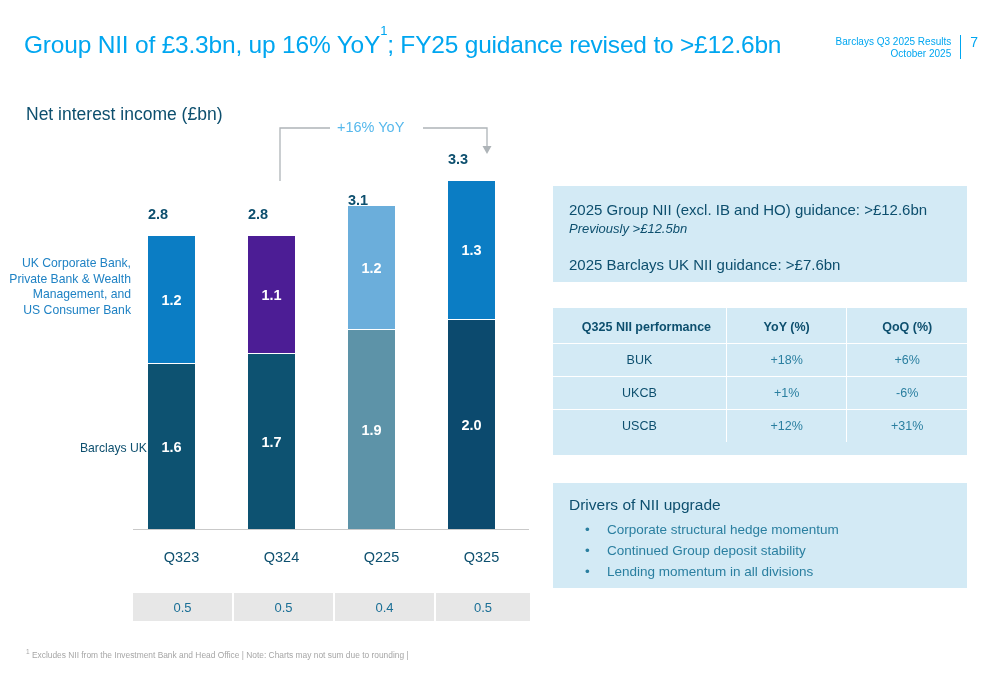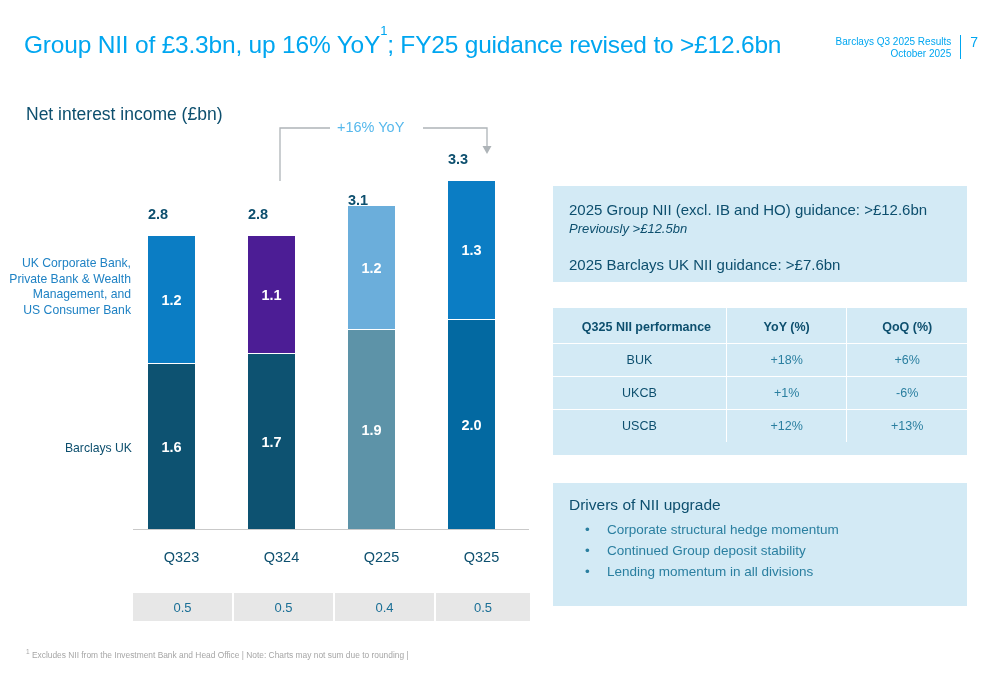--- a/index.html
+++ b/index.html
@@ -123,21 +123,21 @@
     line-height: 15.5px;
     font-size: 12.2px;
   }
   #series-label-upper {
     left: 0px;
     top: 256px;
     width: 131px;
     color: #1f82c4;
   }
   #series-label-lower {
-    left: 1px;
+    left: 16px;
     top: 441px;
     width: 131px;
     color: #0d4f6e;
   }
 
   
   #growth-annotation { position: absolute; left: 0; top: 0; }
   #growth-label {
     position: absolute;
     left: 337px;
@@ -223,21 +223,21 @@
     text-align: center;
     padding: 9px 0 9px 0;
     border-bottom: 1.5px solid #ffffff;
   }
   table.nii-table td.row-head { color: #0d4f6e; }
   table.nii-table tr:last-child td { border-bottom: none; }
   table.nii-table th + th,
   table.nii-table td + td { border-left: 1.5px solid #ffffff; }
   table.nii-table th:first-child { padding-left: 14px; }
 
-  #drivers-panel { top: 483px; height: 123px; padding: 13px 16px 0 16px; }
+  #drivers-panel { top: 483px; height: 105px; padding: 13px 16px 0 16px; }
   #drivers-title {
     font-size: 15.5px;
     color: #0d4f6e;
     margin-bottom: 5px;
   }
   .driver-item {
     display: flex;
     font-size: 13.5px;
     color: #2a7fa0;
     line-height: 21px;
@@ -303,21 +303,21 @@
   <div class="bar-col" style="left:348px;">
     <div class="bar-total" style="top:192px;">3.1</div>
     <div class="bar-seg" style="top:206px;height:123px;background:#6baedb;">1.2</div>
     <div class="bar-seg" style="top:330px;height:199px;background:#5d93a8;">1.9</div>
     <div class="cat-label">Q225</div>
   </div>
 
   <div class="bar-col" style="left:448px;">
     <div class="bar-total" style="top:151px;">3.3</div>
     <div class="bar-seg" style="top:181px;height:138px;background:#0b7dc4;">1.3</div>
-    <div class="bar-seg" style="top:320px;height:209px;background:#0369a1;">2.0</div>
+    <div class="bar-seg" style="top:320px;height:209px;background:#0c4a6e;">2.0</div>
     <div class="cat-label">Q325</div>
   </div>
 
   <div id="axis-line"></div>
 
   <div class="ib-cell" style="left:133px;width:99px;">0.5</div>
   <div class="ib-cell" style="left:234px;width:99px;">0.5</div>
   <div class="ib-cell" style="left:335px;width:99px;">0.4</div>
   <div class="ib-cell" style="left:436px;width:94px;">0.5</div>
 </div>
@@ -348,21 +348,21 @@
         <td>+6%</td>
       </tr>
       <tr>
         <td class="row-head">UKCB</td>
         <td>+1%</td>
         <td>-6%</td>
       </tr>
       <tr>
         <td class="row-head">USCB</td>
         <td>+12%</td>
-        <td>+13%</td>
+        <td>+31%</td>
       </tr>
     </tbody>
   </table>
 </div>
 
 <div class="panel" id="drivers-panel">
   <div id="drivers-title">Drivers of NII upgrade</div>
   <div class="driver-item">
     <span class="driver-bullet">•</span>
     <span>Corporate structural hedge momentum</span>

